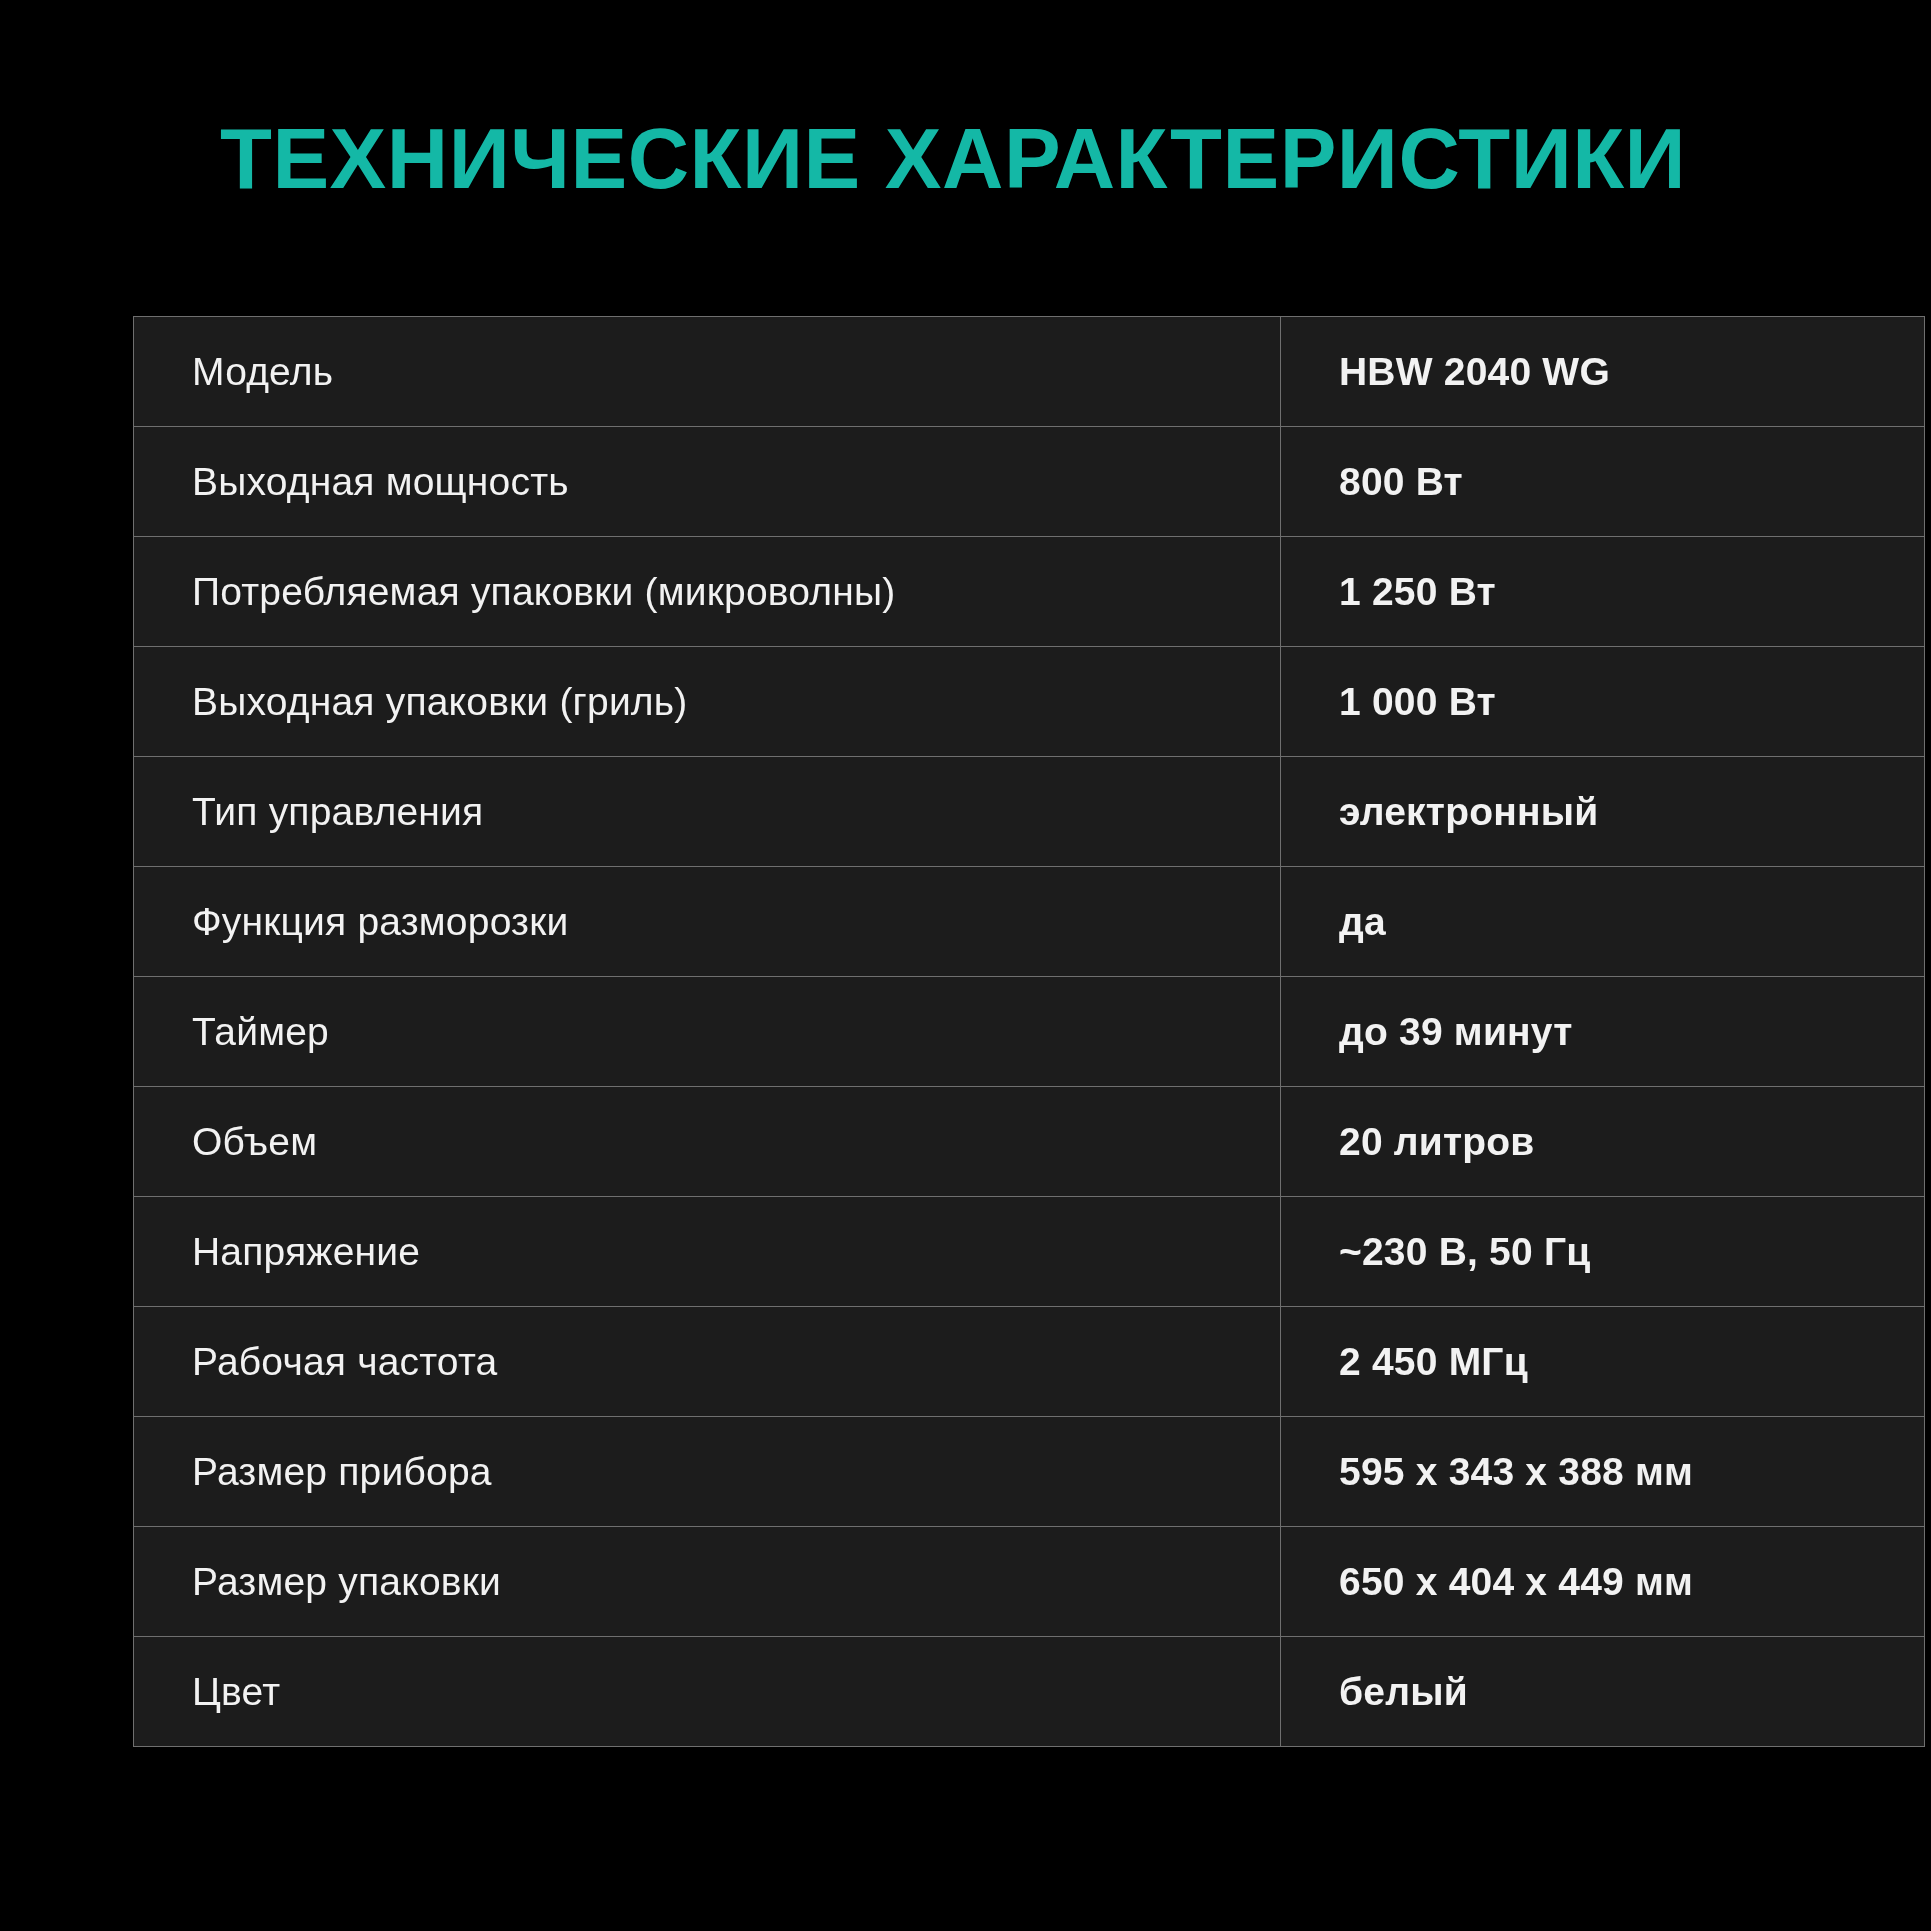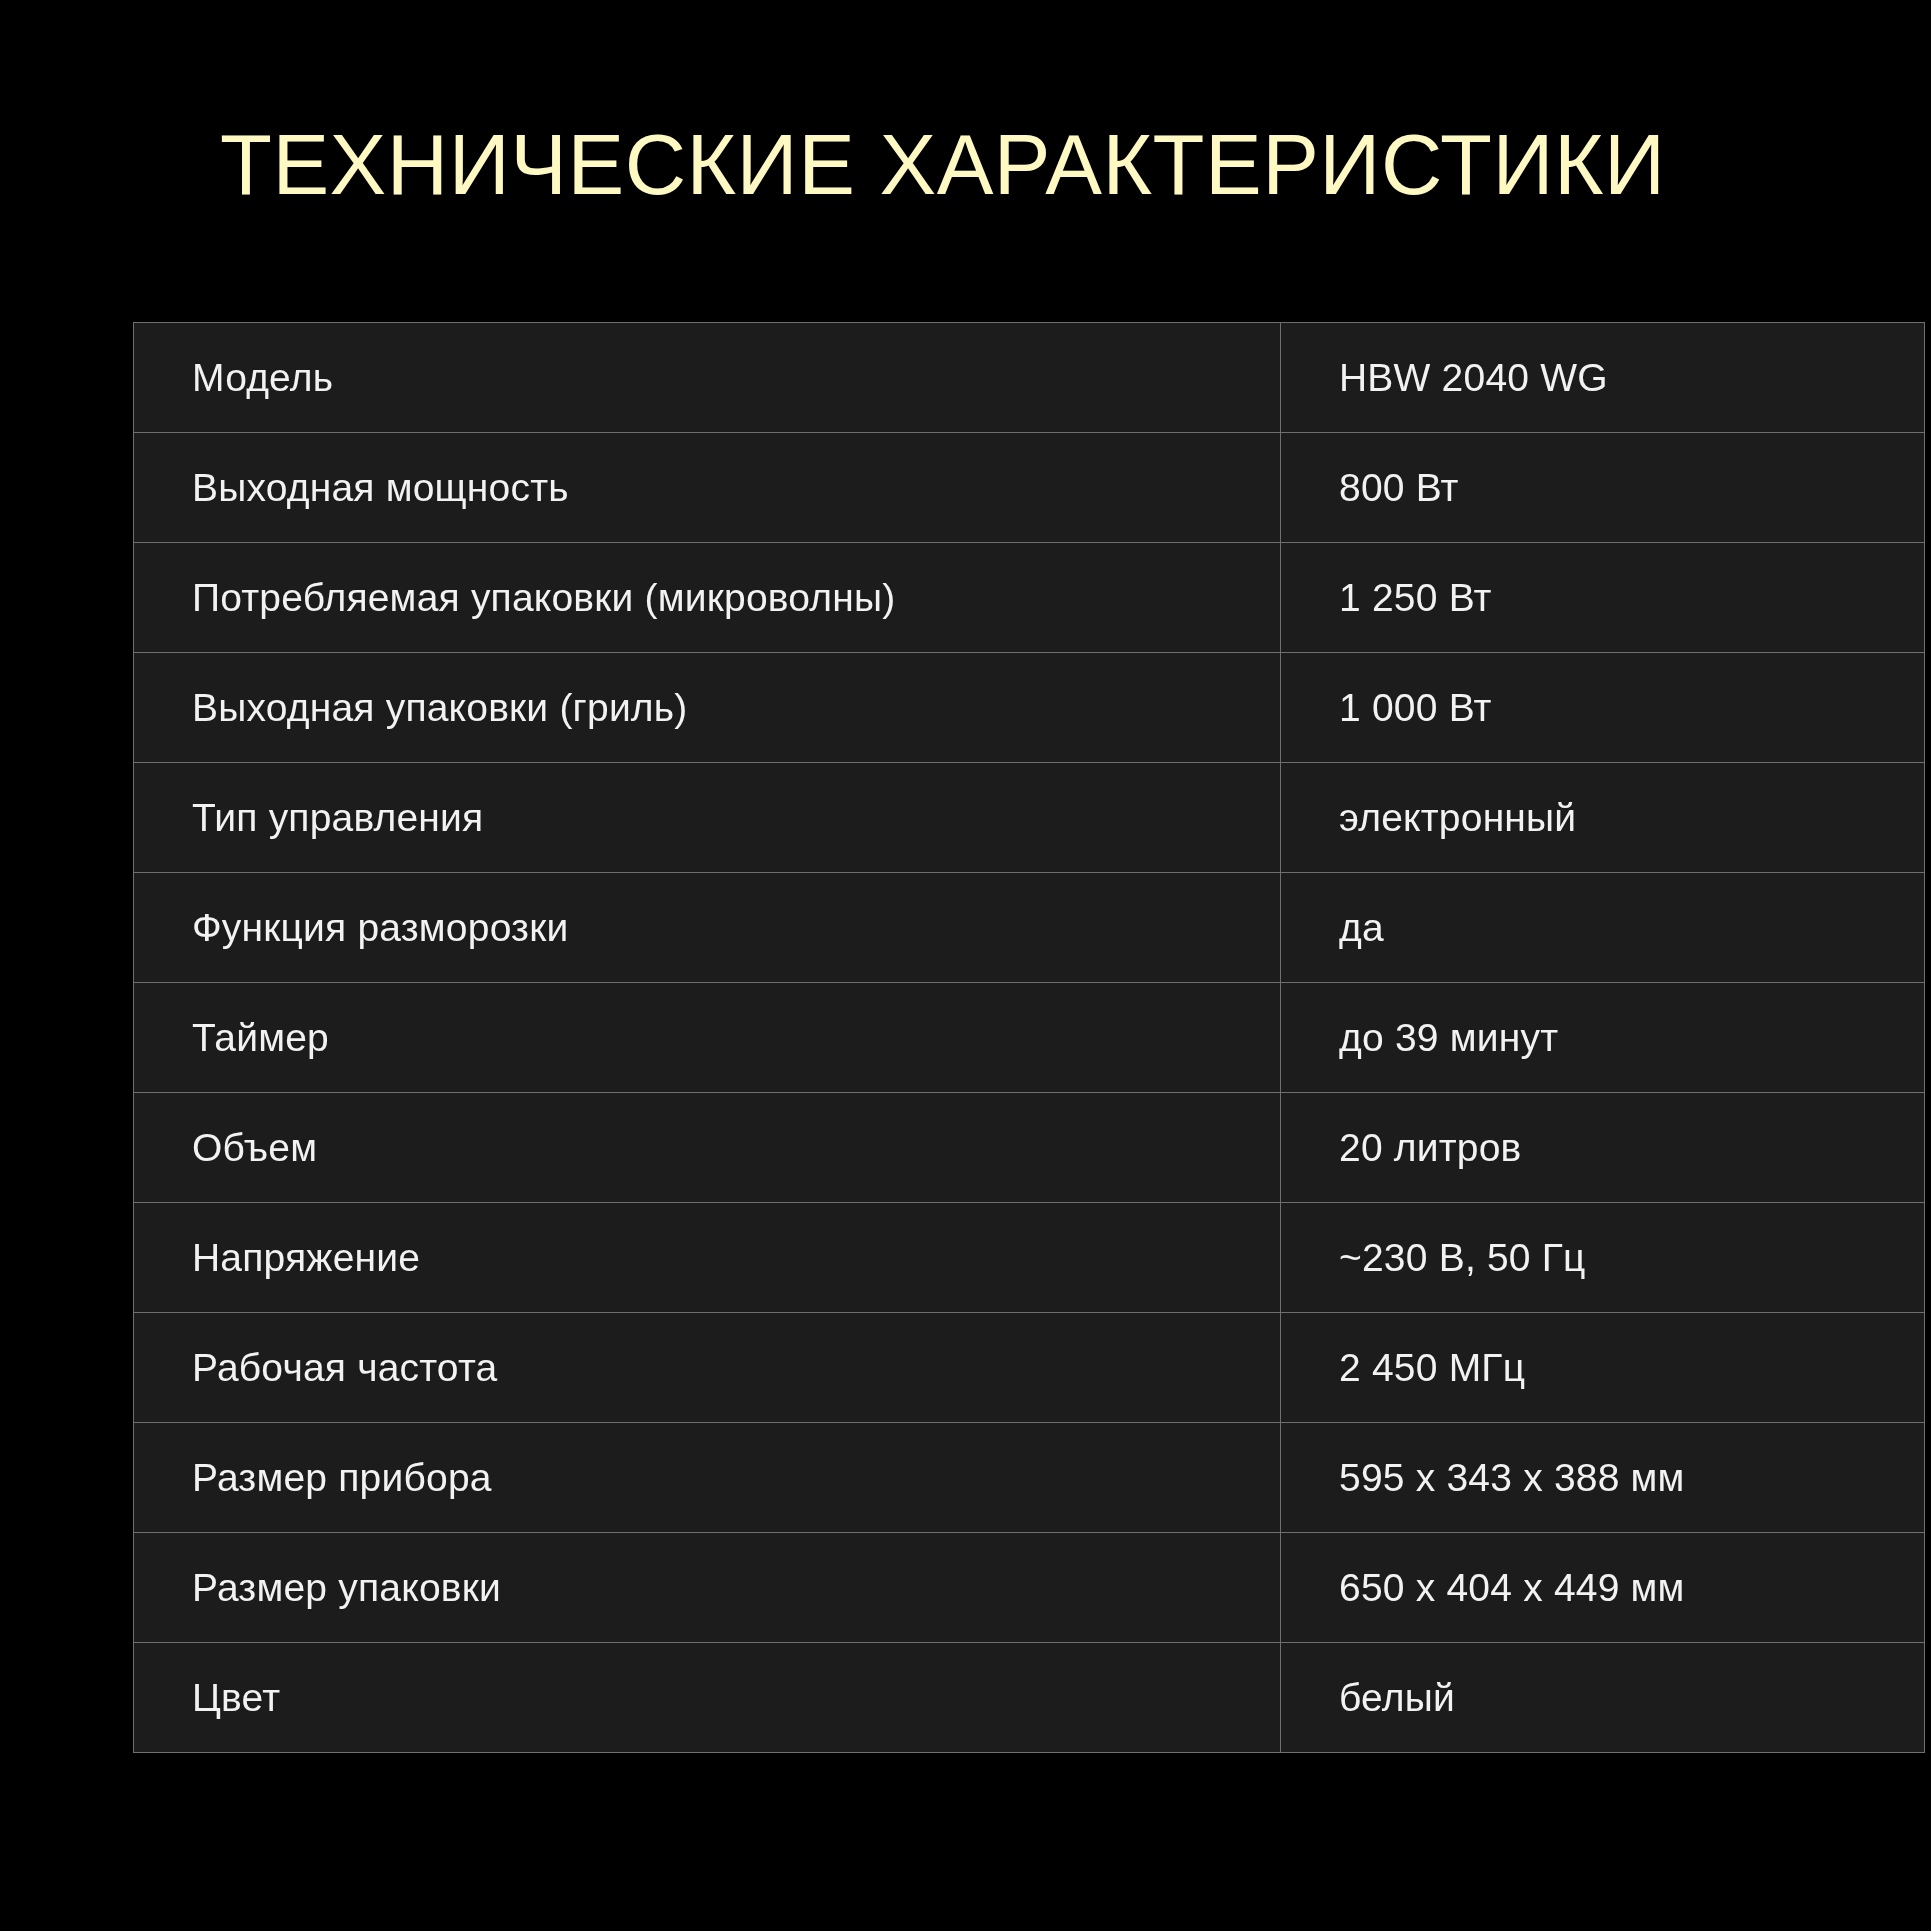--- a/index.html
+++ b/index.html
@@ -16,24 +16,24 @@
   }
   .page {
     width: 1931px;
     height: 1931px;
     box-sizing: border-box;
     padding: 114px 0 0 0;
     position: relative;
   }
   .page-title {
     font-size: 85px;
-    font-weight: normal;
+    font-weight: bold;
     letter-spacing: 0.5px;
-    color: #fef9c3;
-    margin: 6px 0 0 220px;
+    color: #14b8a6;
+    margin: 0 0 0 220px;
     line-height: 1.05;
     white-space: nowrap;
   }
   .spec-table {
     margin: 113px 0 0 133px;
     width: 1673px;
     border-collapse: collapse;
     table-layout: fixed;
   }
   .spec-table tr {
@@ -50,20 +50,21 @@
     color: #f2f2f2;
     letter-spacing: 0.2px;
     white-space: nowrap;
     overflow: hidden;
   }
   .spec-table td.param {
     width: 1088px;
   }
   .spec-table td.value {
     width: 585px;
+    font-weight: bold;
   }
 </style>
 </head>
 <body>
 
 <div class="page">
   <h1 class="page-title">ТЕХНИЧЕСКИЕ ХАРАКТЕРИСТИКИ</h1>
 
   <table class="spec-table">
     <tbody>

